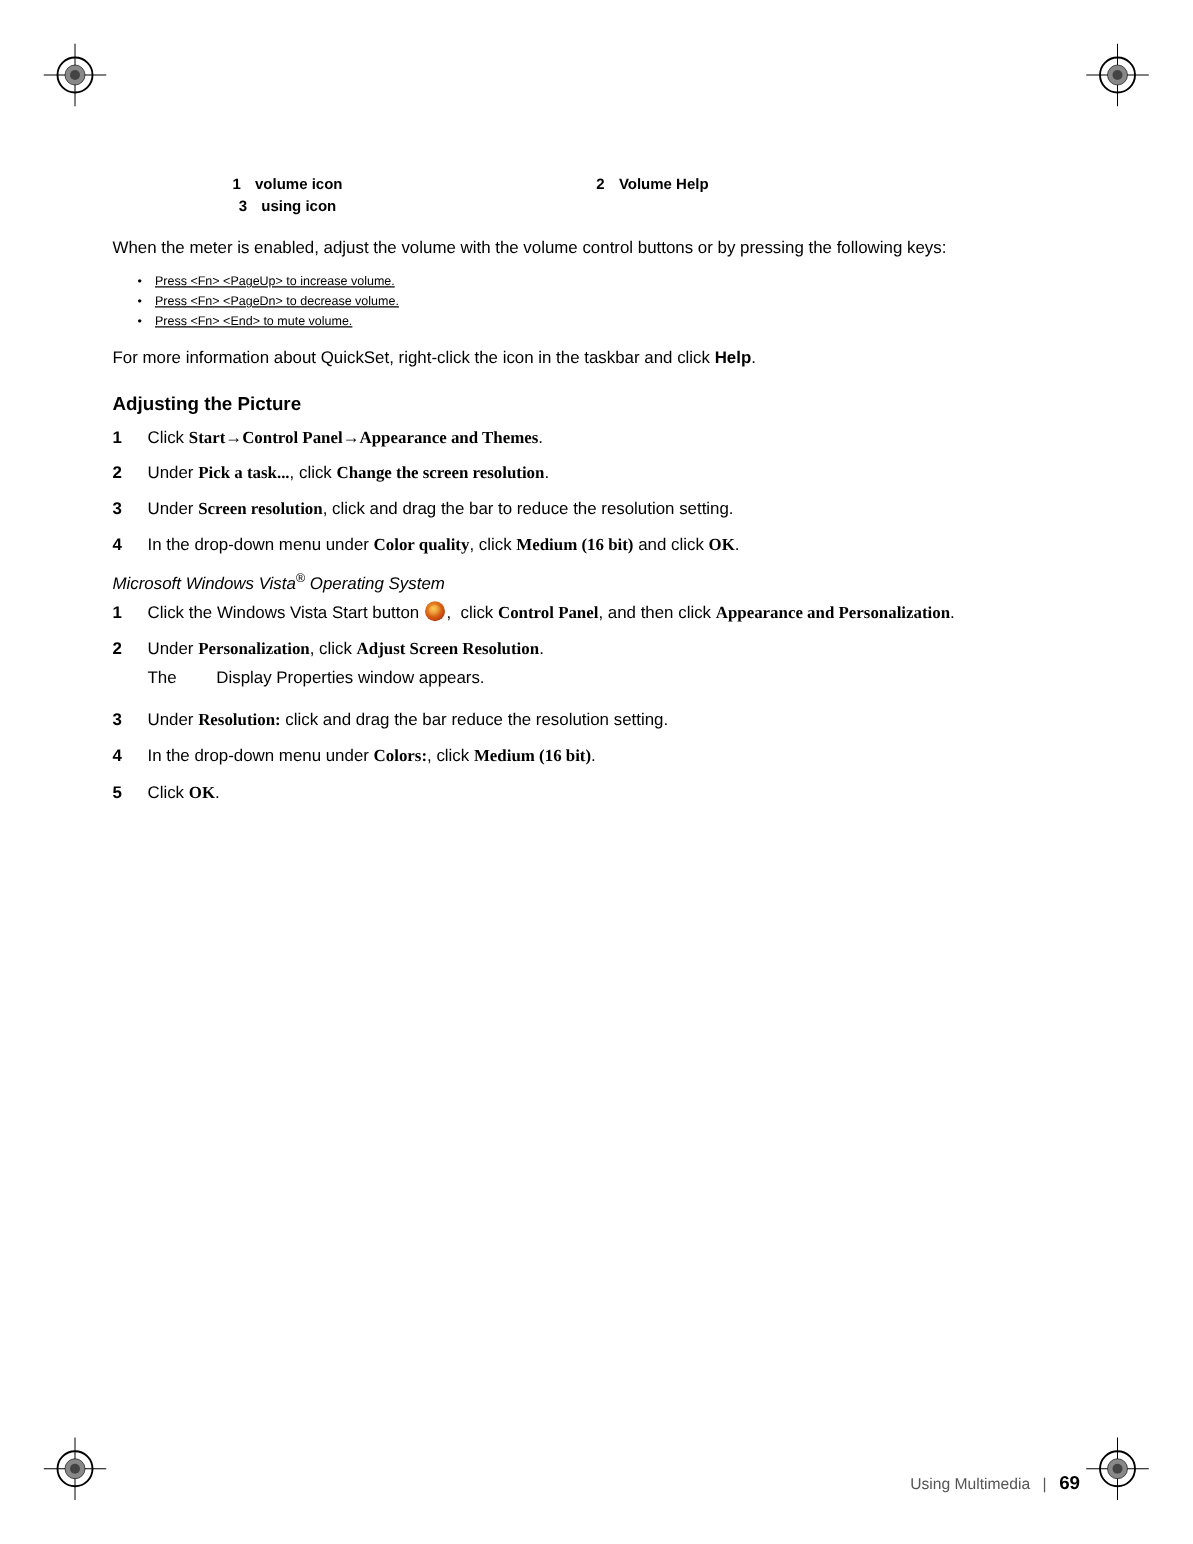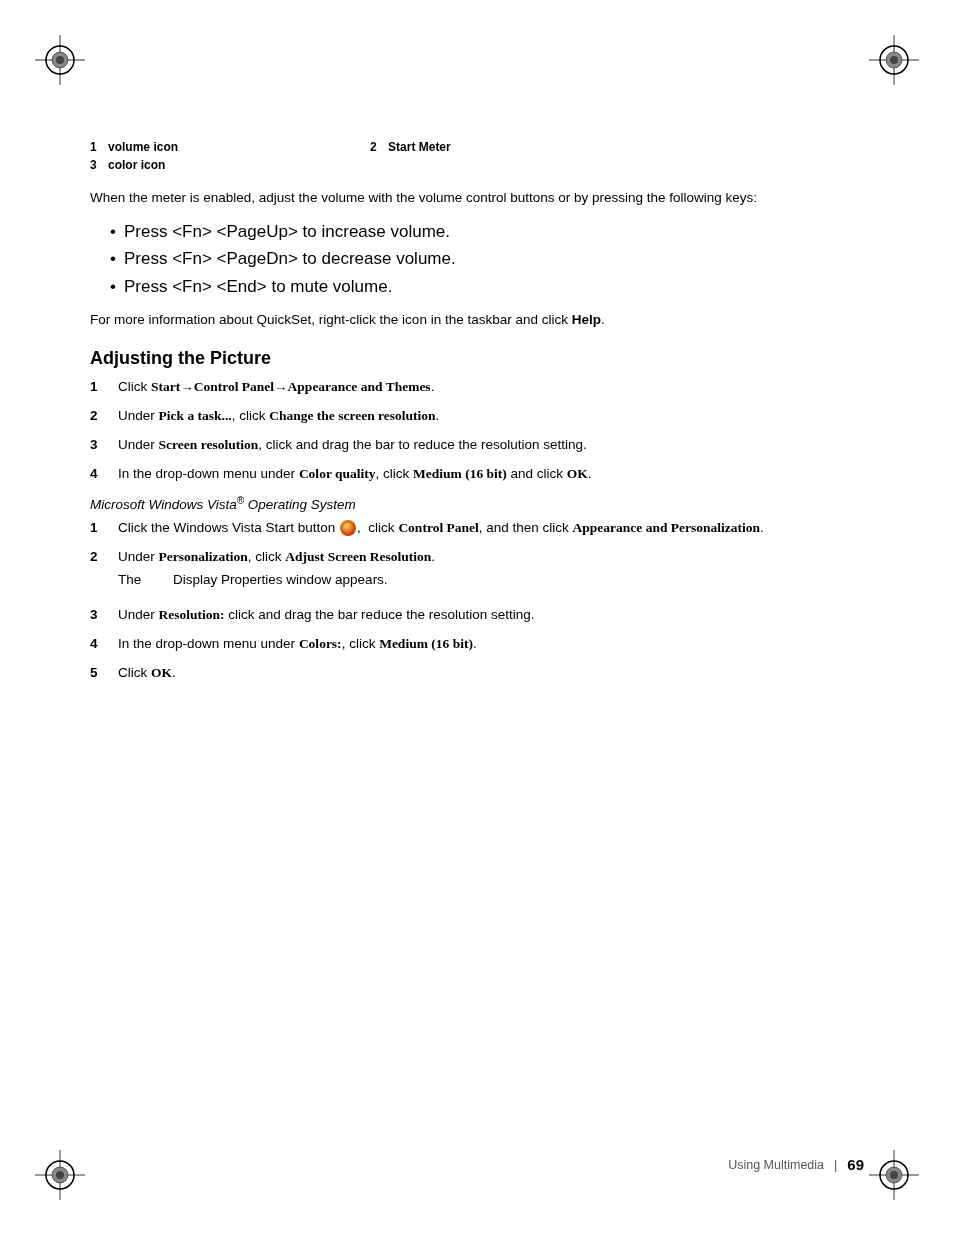--- a/index.html
+++ b/index.html
@@ -36,22 +36,23 @@
     .corner-br { bottom: 30px; right: 30px; }
 
     
     .content {
       margin-top: 80px;
     }
 
     
     .label-row {
       display: flex;
-      gap: 0;
+      gap: 12px;
       margin-bottom: 4px;
+      text-align: center;
     }
     .label-item {
       font-family: Arial, sans-serif;
       font-size: 12px;
       min-width: 280px;
     }
     .label-num {
       font-weight: bold;
       margin-right: 8px;
     }
@@ -65,34 +66,35 @@
       line-height: 1.5;
       margin-bottom: 10px;
     }
 
     .bullet-list {
       list-style: none;
       margin: 6px 0 10px 20px;
     }
     .bullet-list li {
       font-family: Arial, sans-serif;
-      font-size: 17px;
+      font-size: 10px;
       line-height: 1.6;
       padding-left: 14px;
       position: relative;
+      text-decoration: underline;
     }
     .bullet-list li::before {
       content: '•';
       position: absolute;
       left: 0;
     }
 
     .section-heading {
       font-family: Arial, sans-serif;
-      font-size: 18px;
+      font-size: 15px;
       font-weight: bold;
       margin: 18px 0 8px 0;
     }
 
     .os-label {
       font-family: Arial, sans-serif;
       font-size: 13.5px;
       font-style: italic;
       margin: 10px 0 6px 0;
     }
@@ -132,21 +134,21 @@
       margin-left: 28px;
       margin-top: 2px;
       margin-bottom: 6px;
       line-height: 1.55;
     }
     .sub-text b { font-weight: normal; margin-left: 28px; }
 
     
     .footer {
       position: absolute;
-      bottom: 62px;
+      bottom: 40px;
       left: 90px;
       right: 90px;
       display: flex;
       align-items: center;
       justify-content: flex-end;
       font-family: Arial, sans-serif;
       font-size: 12.5px;
     }
     .footer-text {
       color: #555;
@@ -233,27 +235,27 @@
 
   <div class="content">
 
     <div class="label-row">
       <div class="label-item">
         <span class="label-num">1</span>
         <span class="label-text">volume icon</span>
       </div>
       <div class="label-item">
         <span class="label-num">2</span>
-        <span class="label-text">Start Meter</span>
+        <span class="label-text">Volume Help</span>
       </div>
     </div>
     <div class="label-row" style="margin-bottom:16px;">
       <div class="label-item">
         <span class="label-num">3</span>
-        <span class="label-text">color icon</span>
+        <span class="label-text">using icon</span>
       </div>
     </div>
 
     <p class="body-text">When the meter is enabled, adjust the volume with the volume control buttons or by pressing the following keys:</p>
 
     <ul class="bullet-list">
       <li>Press &lt;Fn&gt; &lt;PageUp&gt; to increase volume.</li>
       <li>Press &lt;Fn&gt; &lt;PageDn&gt; to decrease volume.</li>
       <li>Press &lt;Fn&gt; &lt;End&gt; to mute volume.</li>
     </ul>

